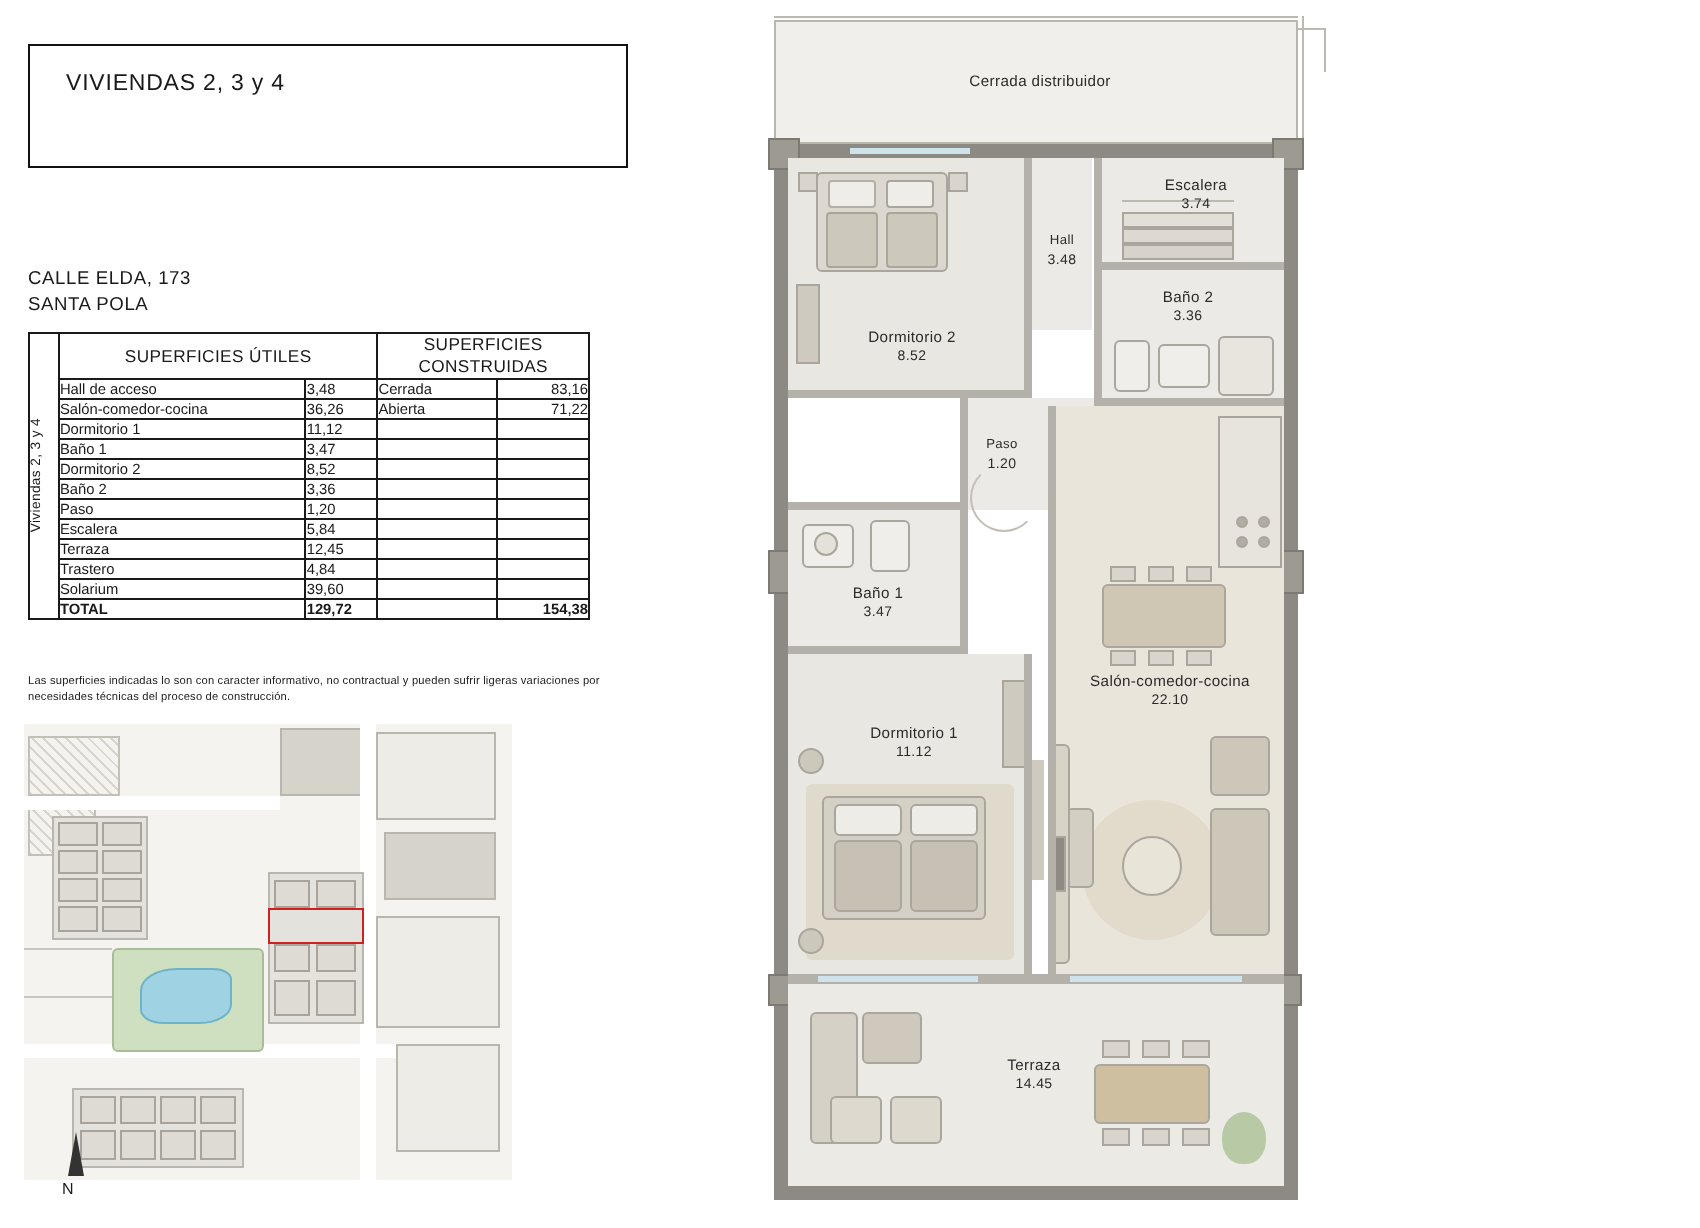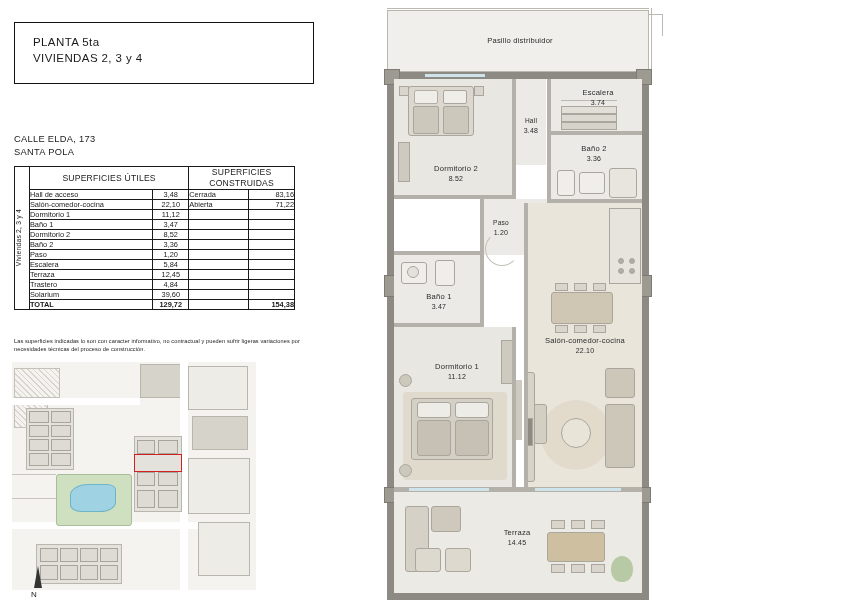--- a/index.html
+++ b/index.html
@@ -27,21 +27,21 @@
   
   .tbl-wrap { position: absolute; left: 14px; top: 166px; width: 260px; }
   table.surf { border-collapse: collapse; width: 281px; font-size: 7.4px; }
   table.surf td, table.surf th { border: 1px solid #1a1a1a; padding: 0; }
   .hdr-cell { text-align: center; font-size: 8.6px; font-weight: normal; padding: 5px 2px; line-height: 11px; letter-spacing: .2px; }
   .rot-cell {
     width: 15px; text-align: center; vertical-align: middle;
   }
   .rot-inner { writing-mode: vertical-rl; transform: rotate(180deg); font-size: 6.8px; white-space: nowrap; letter-spacing: .2px; }
   .nm { padding: 1.5px 0 1.5px 5px; width: 124px; }
-  .vl { padding: 1.5px 6px 1.5px 0; width: 36px; text-align: center; }
+  .vl { padding: 1.5px 6px 1.5px 0; width: 36px; text-align: left; }
   .nm2 { padding: 1.5px 0 1.5px 4px; width: 60px; }
   .vl2 { padding: 1.5px 6px 1.5px 0; width: 46px; text-align: right; }
   tr.total td { font-weight: bold; }
 
   .note {
     position: absolute; left: 14px; top: 338px; width: 290px;
     font-size: 5.6px; line-height: 7.6px; color: #222; letter-spacing: .1px;
   }
 
   
@@ -94,21 +94,20 @@
   .door-arc { position: absolute; border: .7px solid #b0aca3; border-radius: 50%; }
   .thinline { position: absolute; background: #bcb9b1; }
   .dimline { position: absolute; background: #a9a6a0; }
 </style>
 </head>
 <body>
 
 <div id="left-panel">
 
   <div class="title-box">
-    <div class="title-line">PLANTA 5ta</div>
     <div class="title-line">VIVIENDAS 2, 3 y 4</div>
   </div>
 
   <div class="addr">
     <div>CALLE ELDA, 173</div>
     <div>SANTA POLA</div>
   </div>
 
   <div class="tbl-wrap">
     <table class="surf">
@@ -122,21 +121,21 @@
       </tr>
 
       <tr>
         <td class="nm">Hall de acceso</td>
         <td class="vl">3,48</td>
         <td class="nm2">Cerrada</td>
         <td class="vl2">83,16</td>
       </tr>
       <tr>
         <td class="nm">Salón-comedor-cocina</td>
-        <td class="vl">22,10</td>
+        <td class="vl">36,26</td>
         <td class="nm2">Abierta</td>
         <td class="vl2">71,22</td>
       </tr>
       <tr>
         <td class="nm">Dormitorio 1</td>
         <td class="vl">11,12</td>
         <td class="nm2"></td>
         <td class="vl2"></td>
       </tr>
       <tr>
@@ -252,21 +251,21 @@
 
   <div class="compass">
     <div class="needle"></div>
     <div class="nlab">N</div>
   </div>
 </div>
 
 <div id="floor-plan">
 
   <div class="hall-band" style="left:22px; top:10px; width:262px; height:62px;"></div>
-  <div class="lbl" style="left:72px; top:36px; width:166px;">Pasillo distribuidor</div>
+  <div class="lbl" style="left:72px; top:36px; width:166px;">Cerrada distribuidor</div>
   <div class="thinline" style="left:22px; top:8px; width:262px; height:1px;"></div>
   <div class="thinline" style="left:286px; top:8px; width:1px; height:64px;"></div>
 
   <div class="fp-outline" style="left:22px; top:72px; width:262px; height:528px;"></div>
 
   <div class="wall" style="left:22px; top:72px; width:262px; height:7px;"></div>
   <div class="wall" style="left:22px; top:72px; width:7px; height:528px;"></div>
   <div class="wall" style="left:277px; top:72px; width:7px; height:528px;"></div>
   <div class="wall" style="left:22px; top:593px; width:262px; height:7px;"></div>
 

